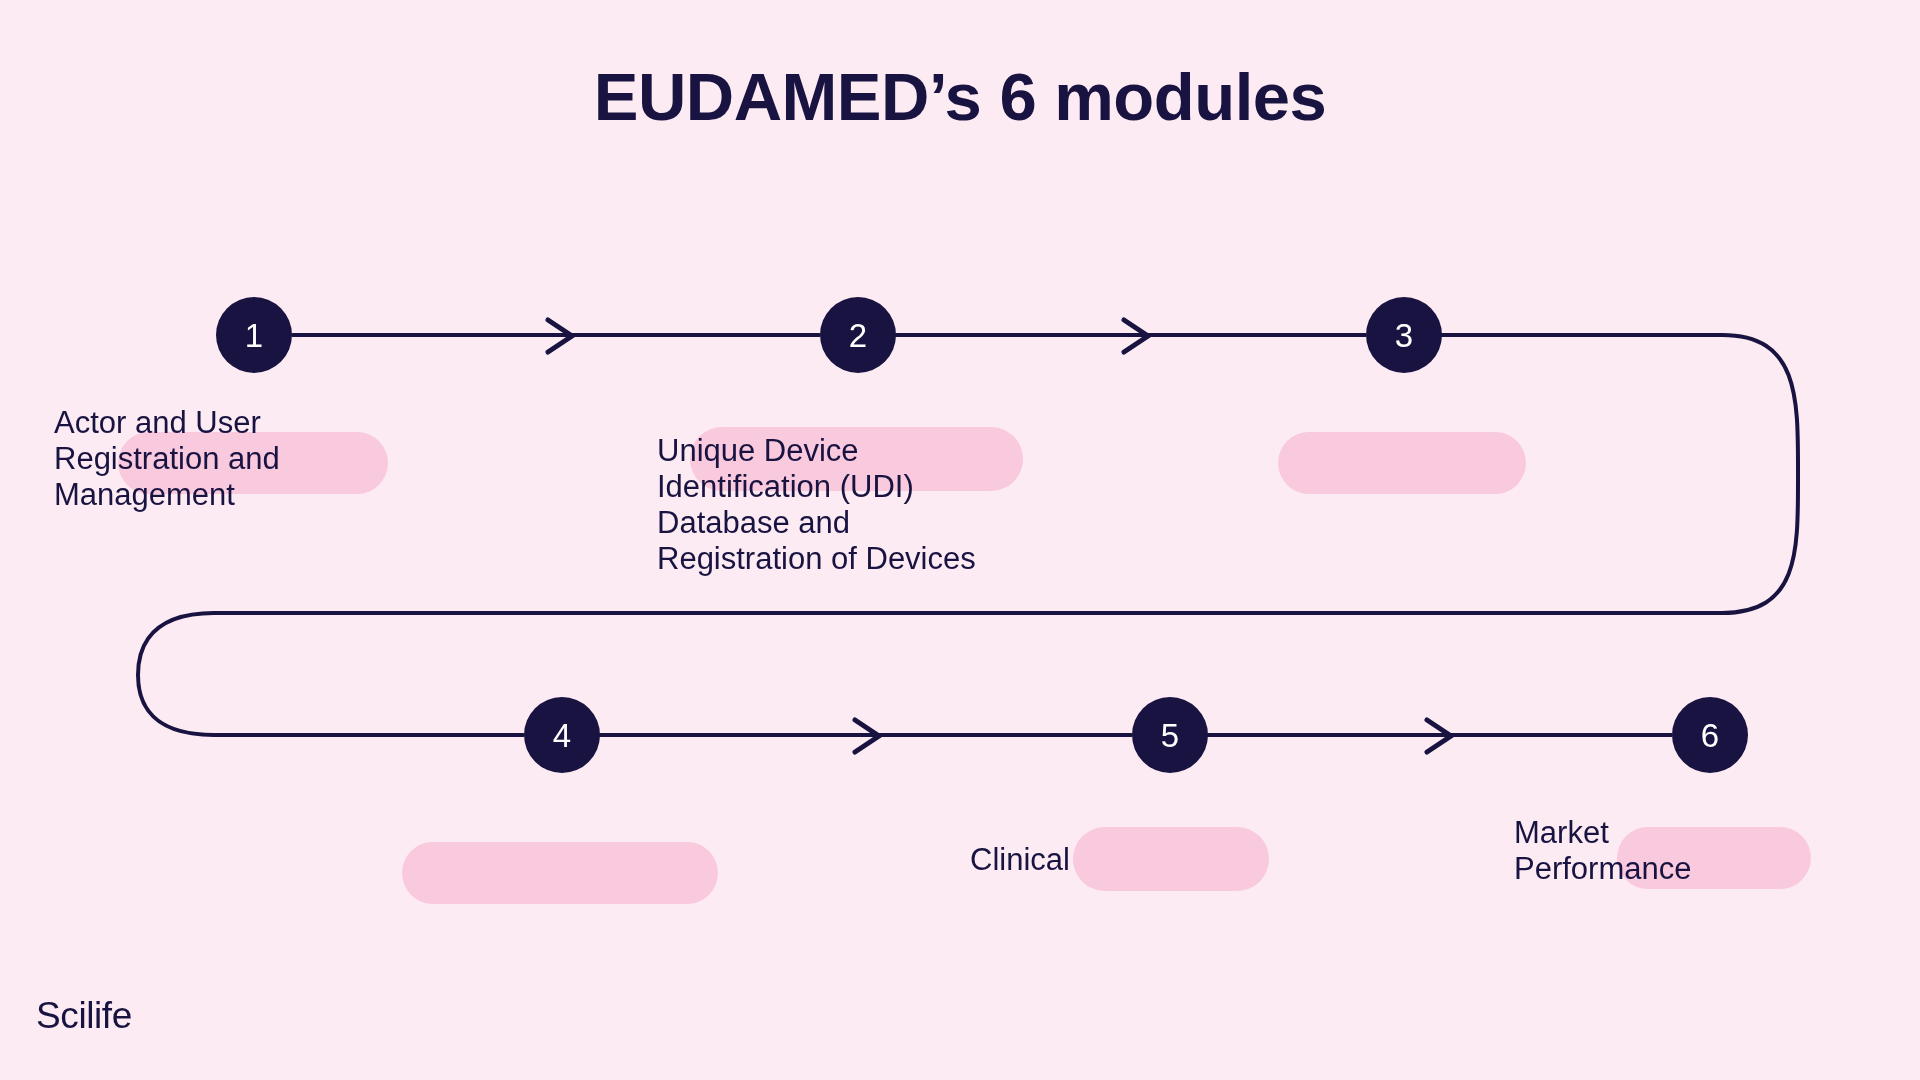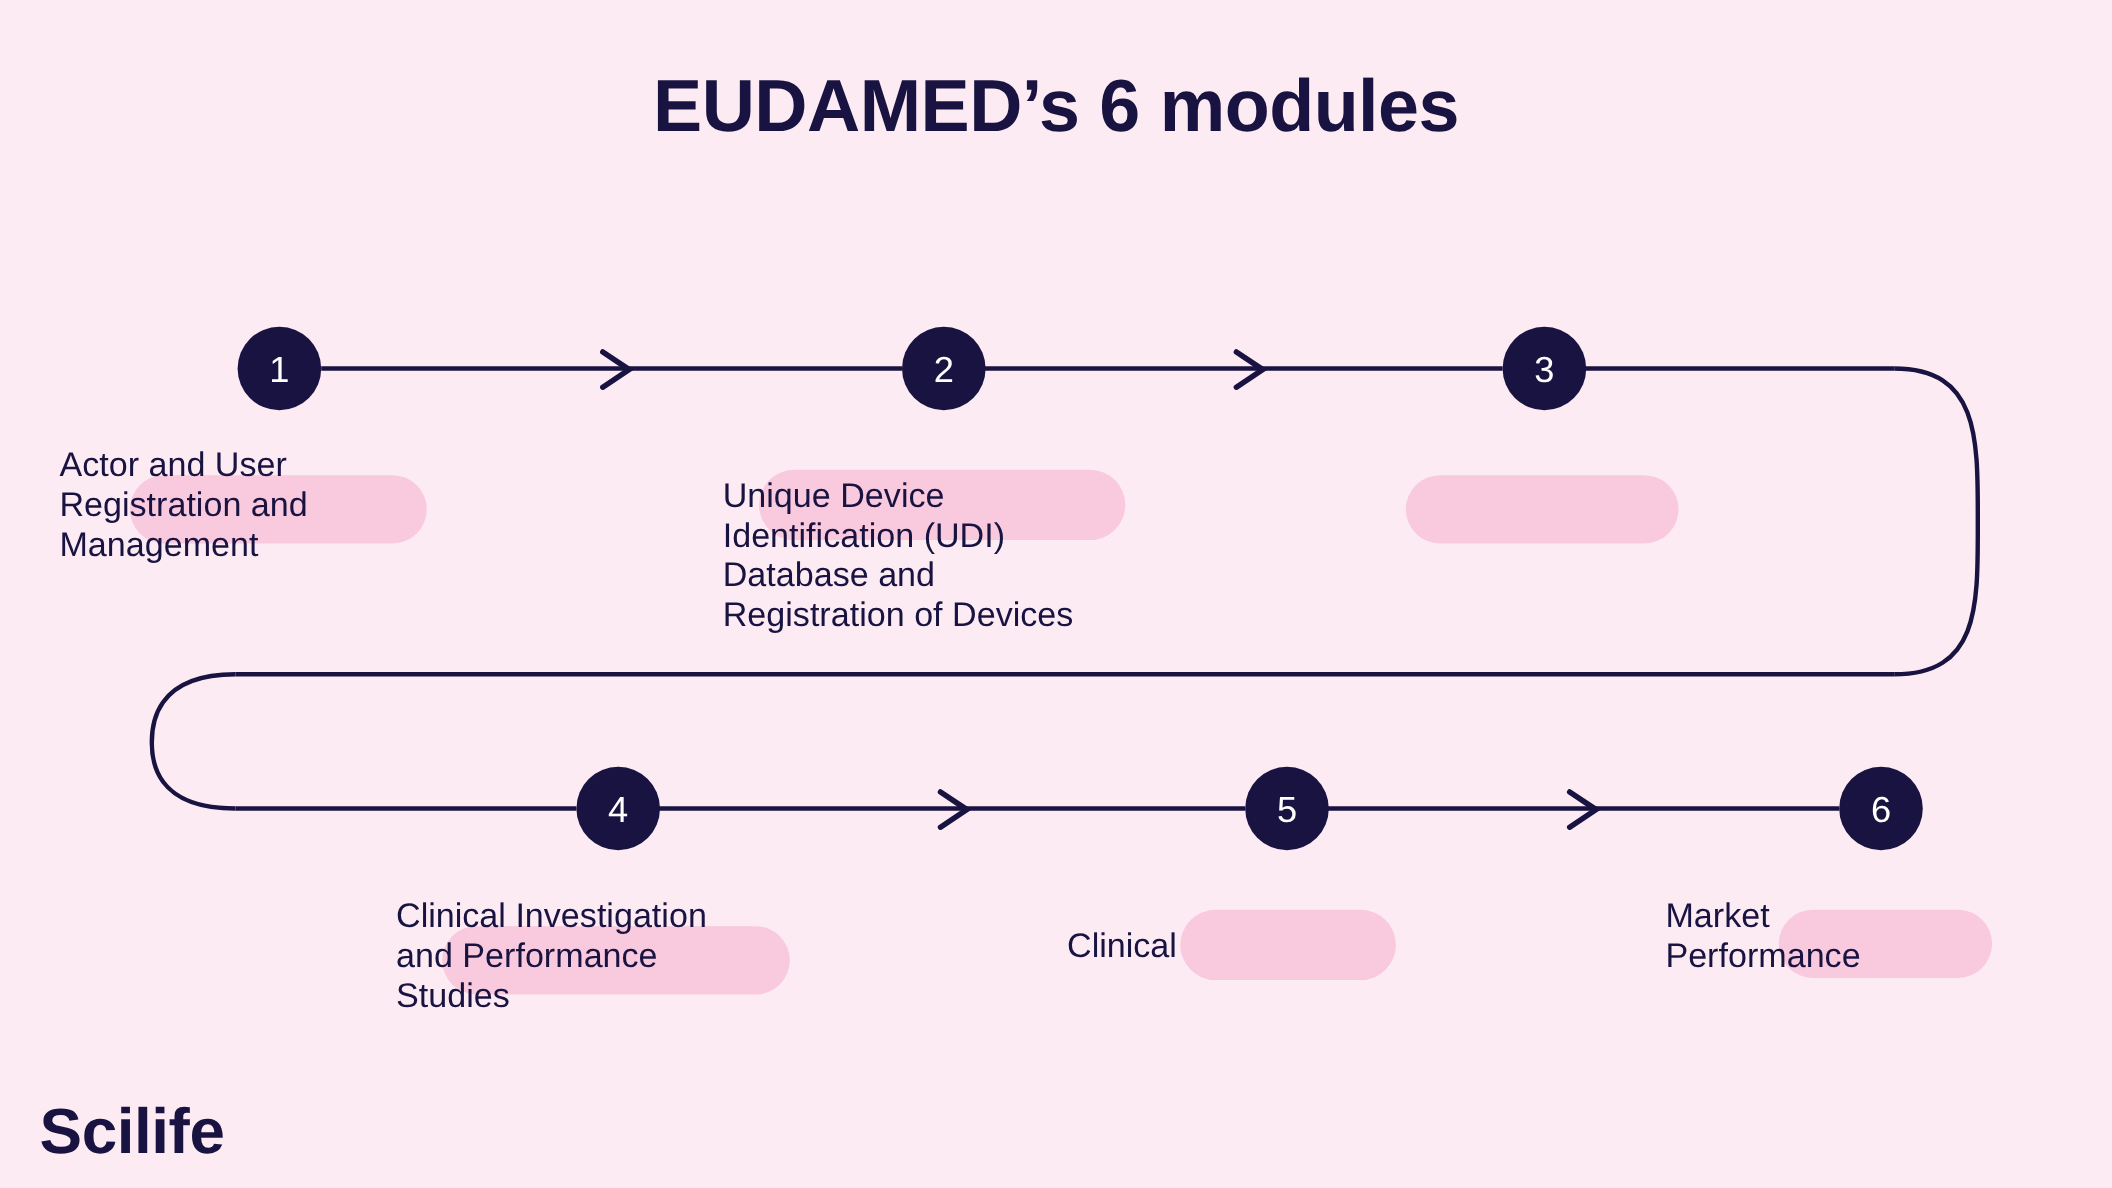--- a/index.html
+++ b/index.html
@@ -72,24 +72,24 @@
     position: absolute;
     background: #F9C9DD;
     border-radius: 34px;
     z-index: 1;
   }
   
   #logo {
     position: absolute;
     left: 36px;
     top: 995px;
-    font-size: 58px;
+    font-size: 37px;
     color: #181340;
     letter-spacing: -0.4px;
-    font-weight: 700;
+    font-weight: 400;
     text-align: right;
   }
 </style>
 </head>
 <body>
 
 <div id="canvas">
 
   <div id="title">EUDAMED’s 6 modules</div>
 
@@ -140,23 +140,20 @@
 
   <div class="node-circle" style="left:1366px; top:297px;">
     <span>3</span>
   </div>
   <div class="label-highlight" style="left:1278px; top:432px; width:248px; height:62px;"></div>
 
   <div class="node-circle" style="left:524px; top:697px;">
     <span>4</span>
   </div>
   <div class="label-highlight" style="left:402px; top:842px; width:316px; height:62px;"></div>
-  <div class="module-label" style="left:360px; top:815px; width:400px;">Clinical Investigation
-and Performance
-Studies</div>
 
   <div class="node-circle" style="left:1132px; top:697px;">
     <span>5</span>
   </div>
   <div class="label-highlight" style="left:1073px; top:827px; width:196px; height:64px;"></div>
   <div class="module-label" style="left:970px; top:842px; width:400px;">Clinical</div>
 
   <div class="node-circle" style="left:1672px; top:697px;">
     <span>6</span>
   </div>

